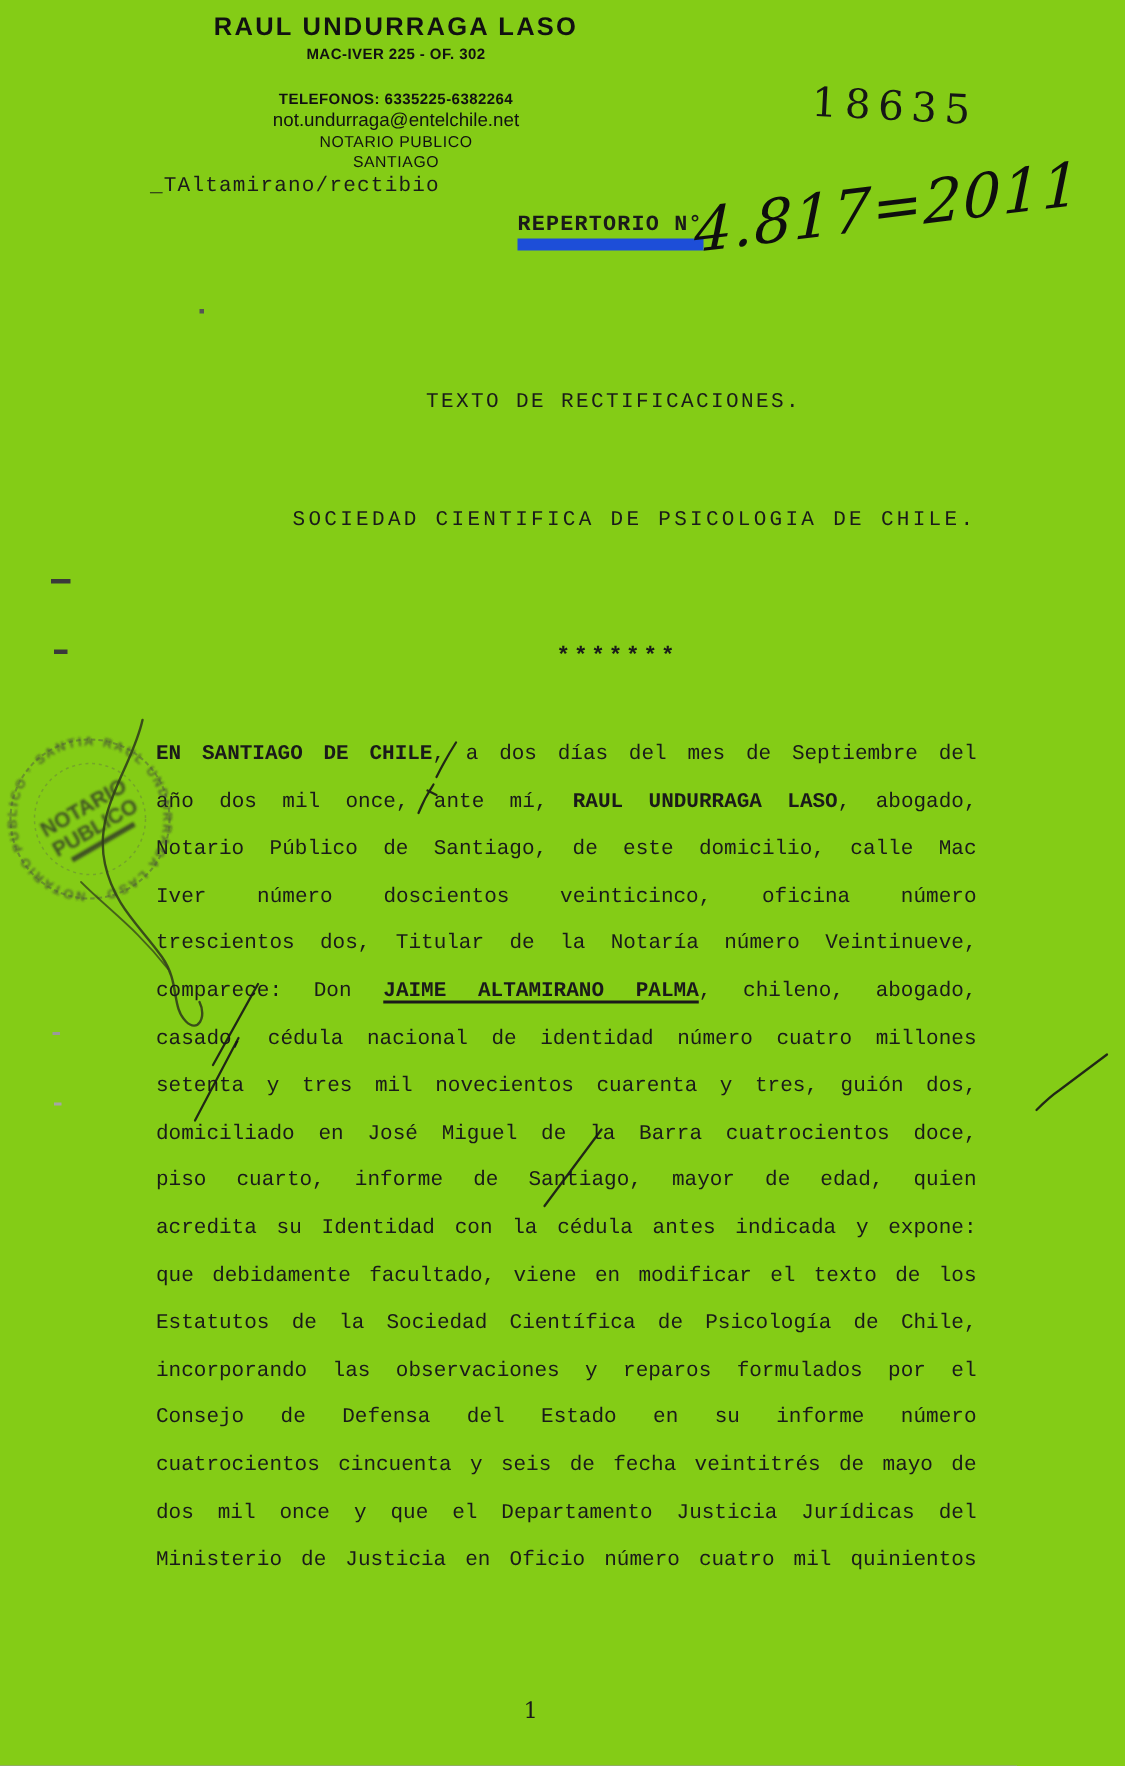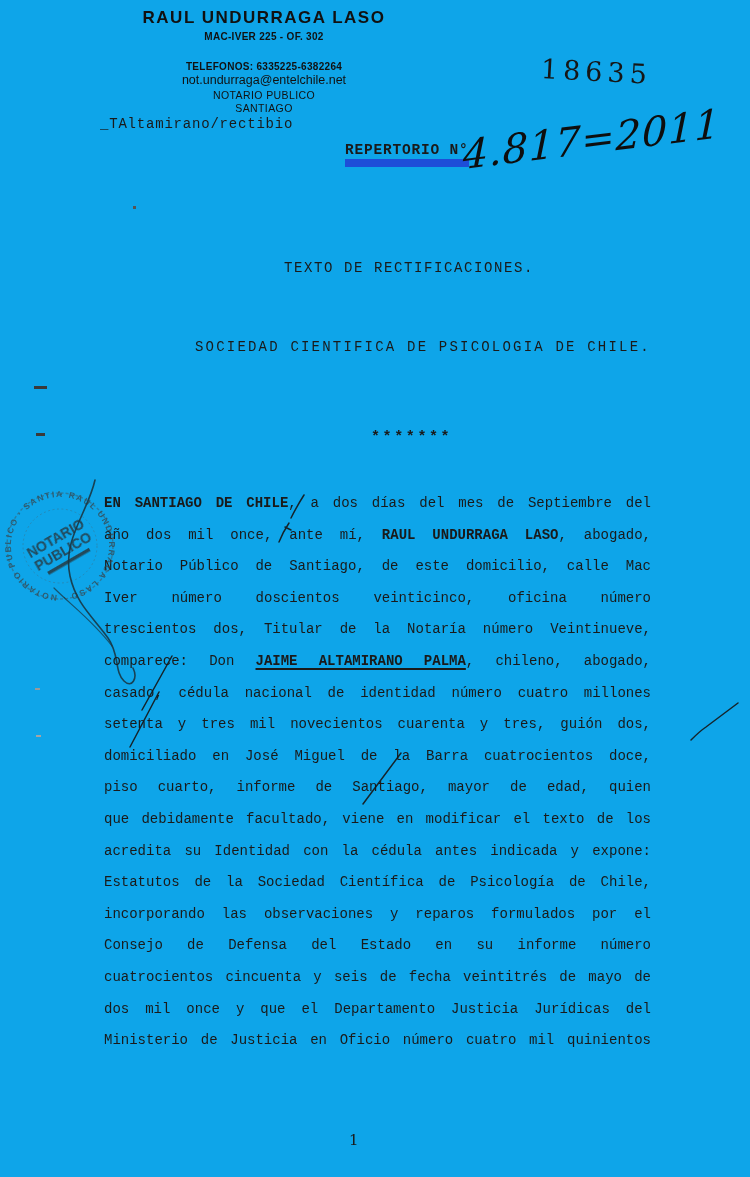--- a/index.html
+++ b/index.html
@@ -1,19 +1,19 @@
 <!DOCTYPE html>
 <html><head>
 <meta charset="utf-8">
 <style>
   * { margin:0; padding:0; box-sizing:border-box; }
   html,body { background:#9a9a9a; }
   .page {
     position:relative; width:750px; height:1177px; margin:0 auto;
-    background:#0ea5e9; overflow:hidden;
+    background:#84cc16; overflow:hidden;
     font-family:"Liberation Mono", monospace; color:#1a1a1a;
   }
   .abs { position:absolute; }
 
   
   .letterhead { left:128px; top:8px; width:272px; text-align:center;
                 font-family:"Liberation Sans", sans-serif; color:#111; }
   .lh-name   { font-size:17px; font-weight:bold; letter-spacing:1.5px; }
   .lh-addr   { font-size:10px; font-weight:bold; margin-top:3px; letter-spacing:0.3px; }
   .lh-phone  { font-size:10px; font-weight:bold; margin-top:19px; letter-spacing:0.3px; }
@@ -84,22 +84,22 @@
       <div class="bodyline"><span class="b">EN SANTIAGO DE CHILE</span><span>, a dos días del mes de Septiembre del</span></div>
       <div class="bodyline"><span>año dos mil once, ante mí, </span><span class="b">RAUL UNDURRAGA LASO</span><span>, abogado,</span></div>
       <div class="bodyline"><span>Notario Público de Santiago, de este domicilio, calle Mac</span></div>
       <div class="bodyline"><span>Iver número doscientos veinticinco, oficina número</span></div>
       <div class="bodyline"><span>trescientos dos, Titular de la Notaría número Veintinueve,</span></div>
       <div class="bodyline"><span>comparece: Don </span><span class="b u">JAIME ALTAMIRANO PALMA</span><span>, chileno, abogado,</span></div>
       <div class="bodyline"><span>casado, cédula nacional de identidad número cuatro millones</span></div>
       <div class="bodyline"><span>setenta y tres mil novecientos cuarenta y tres, guión dos,</span></div>
       <div class="bodyline"><span>domiciliado en José Miguel de la Barra cuatrocientos doce,</span></div>
       <div class="bodyline"><span>piso cuarto, informe de Santiago, mayor de edad, quien</span></div>
+      <div class="bodyline"><span>acredita su Identidad con la cédula antes indicada y expone:</span></div>
       <div class="bodyline"><span>que debidamente facultado, viene en modificar el texto de los</span></div>
-      <div class="bodyline"><span>acredita su Identidad con la cédula antes indicada y expone:</span></div>
       <div class="bodyline"><span>Estatutos de la Sociedad Científica de Psicología de Chile,</span></div>
       <div class="bodyline"><span>incorporando las observaciones y reparos formulados por el</span></div>
       <div class="bodyline"><span>Consejo de Defensa del Estado en su informe número</span></div>
       <div class="bodyline"><span>cuatrocientos cincuenta y seis de fecha veintitrés de mayo de</span></div>
       <div class="bodyline"><span>dos mil once y que el Departamento Justicia Jurídicas del</span></div>
       <div class="bodyline"><span>Ministerio de Justicia en Oficio número cuatro mil quinientos</span></div>
     </div>
 
   <svg class="abs" style="left:-4px; top:468px;" width="180" height="245" viewBox="0 0 180 245">
     <defs>

